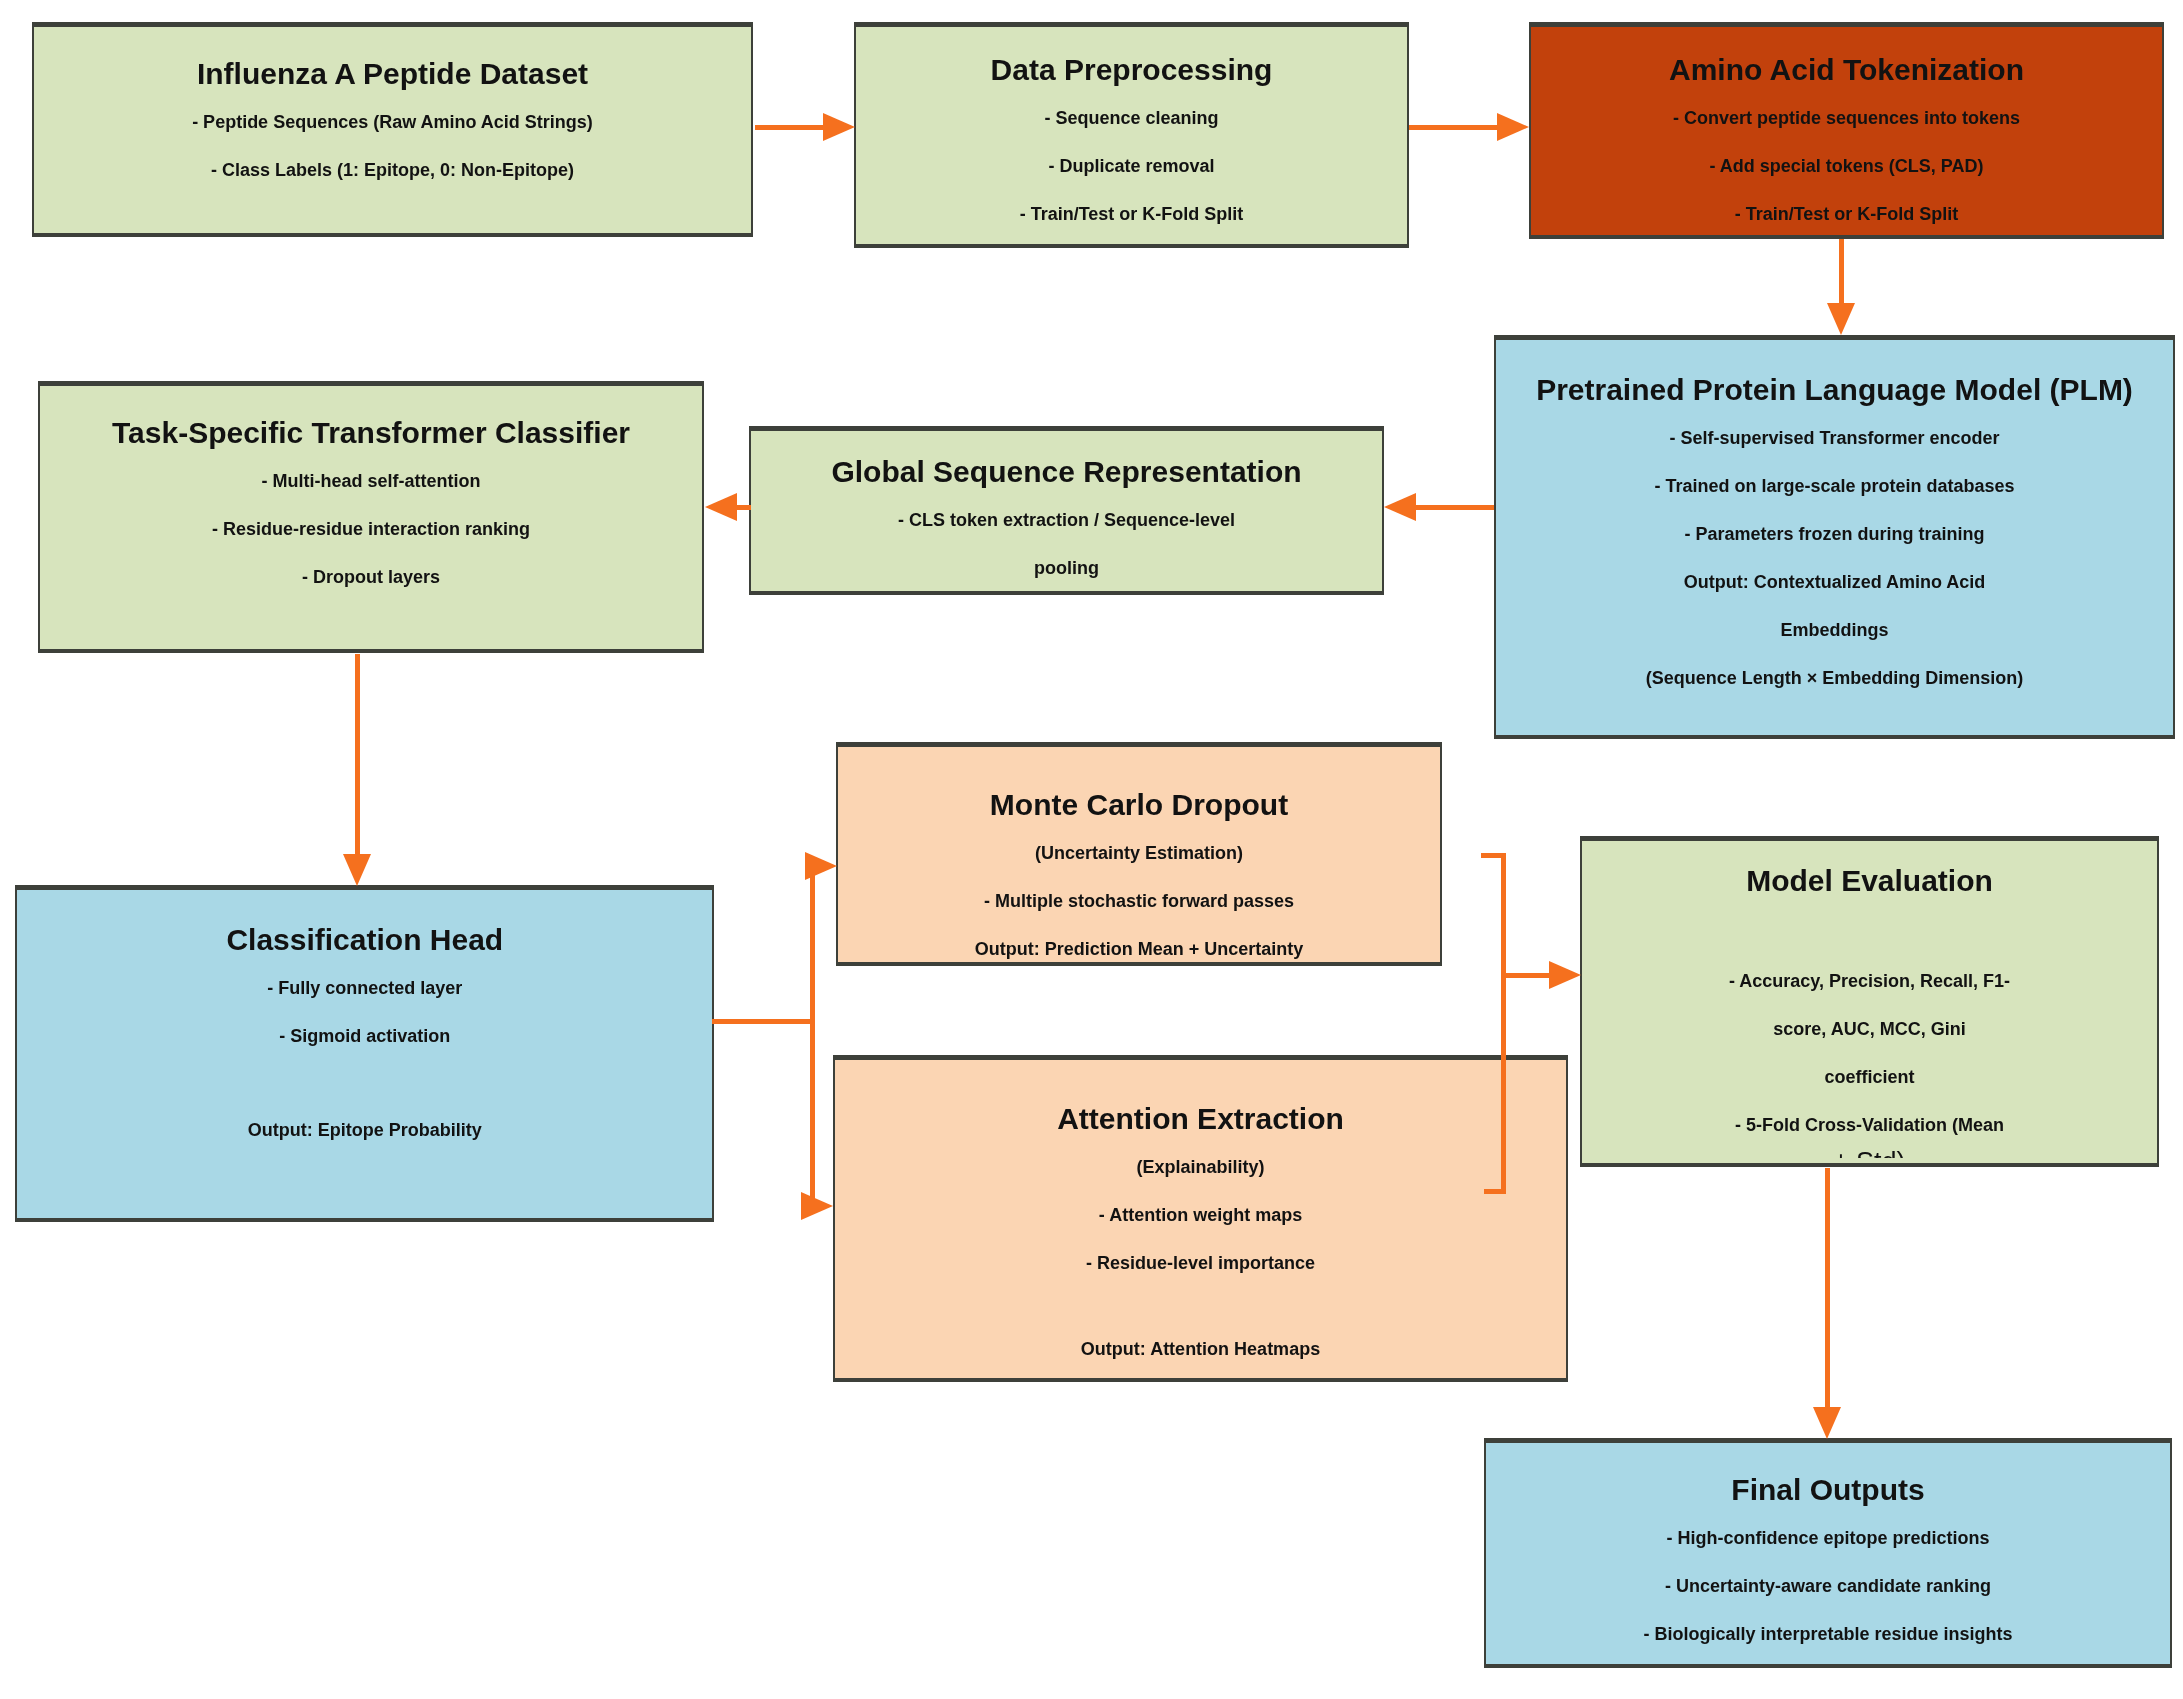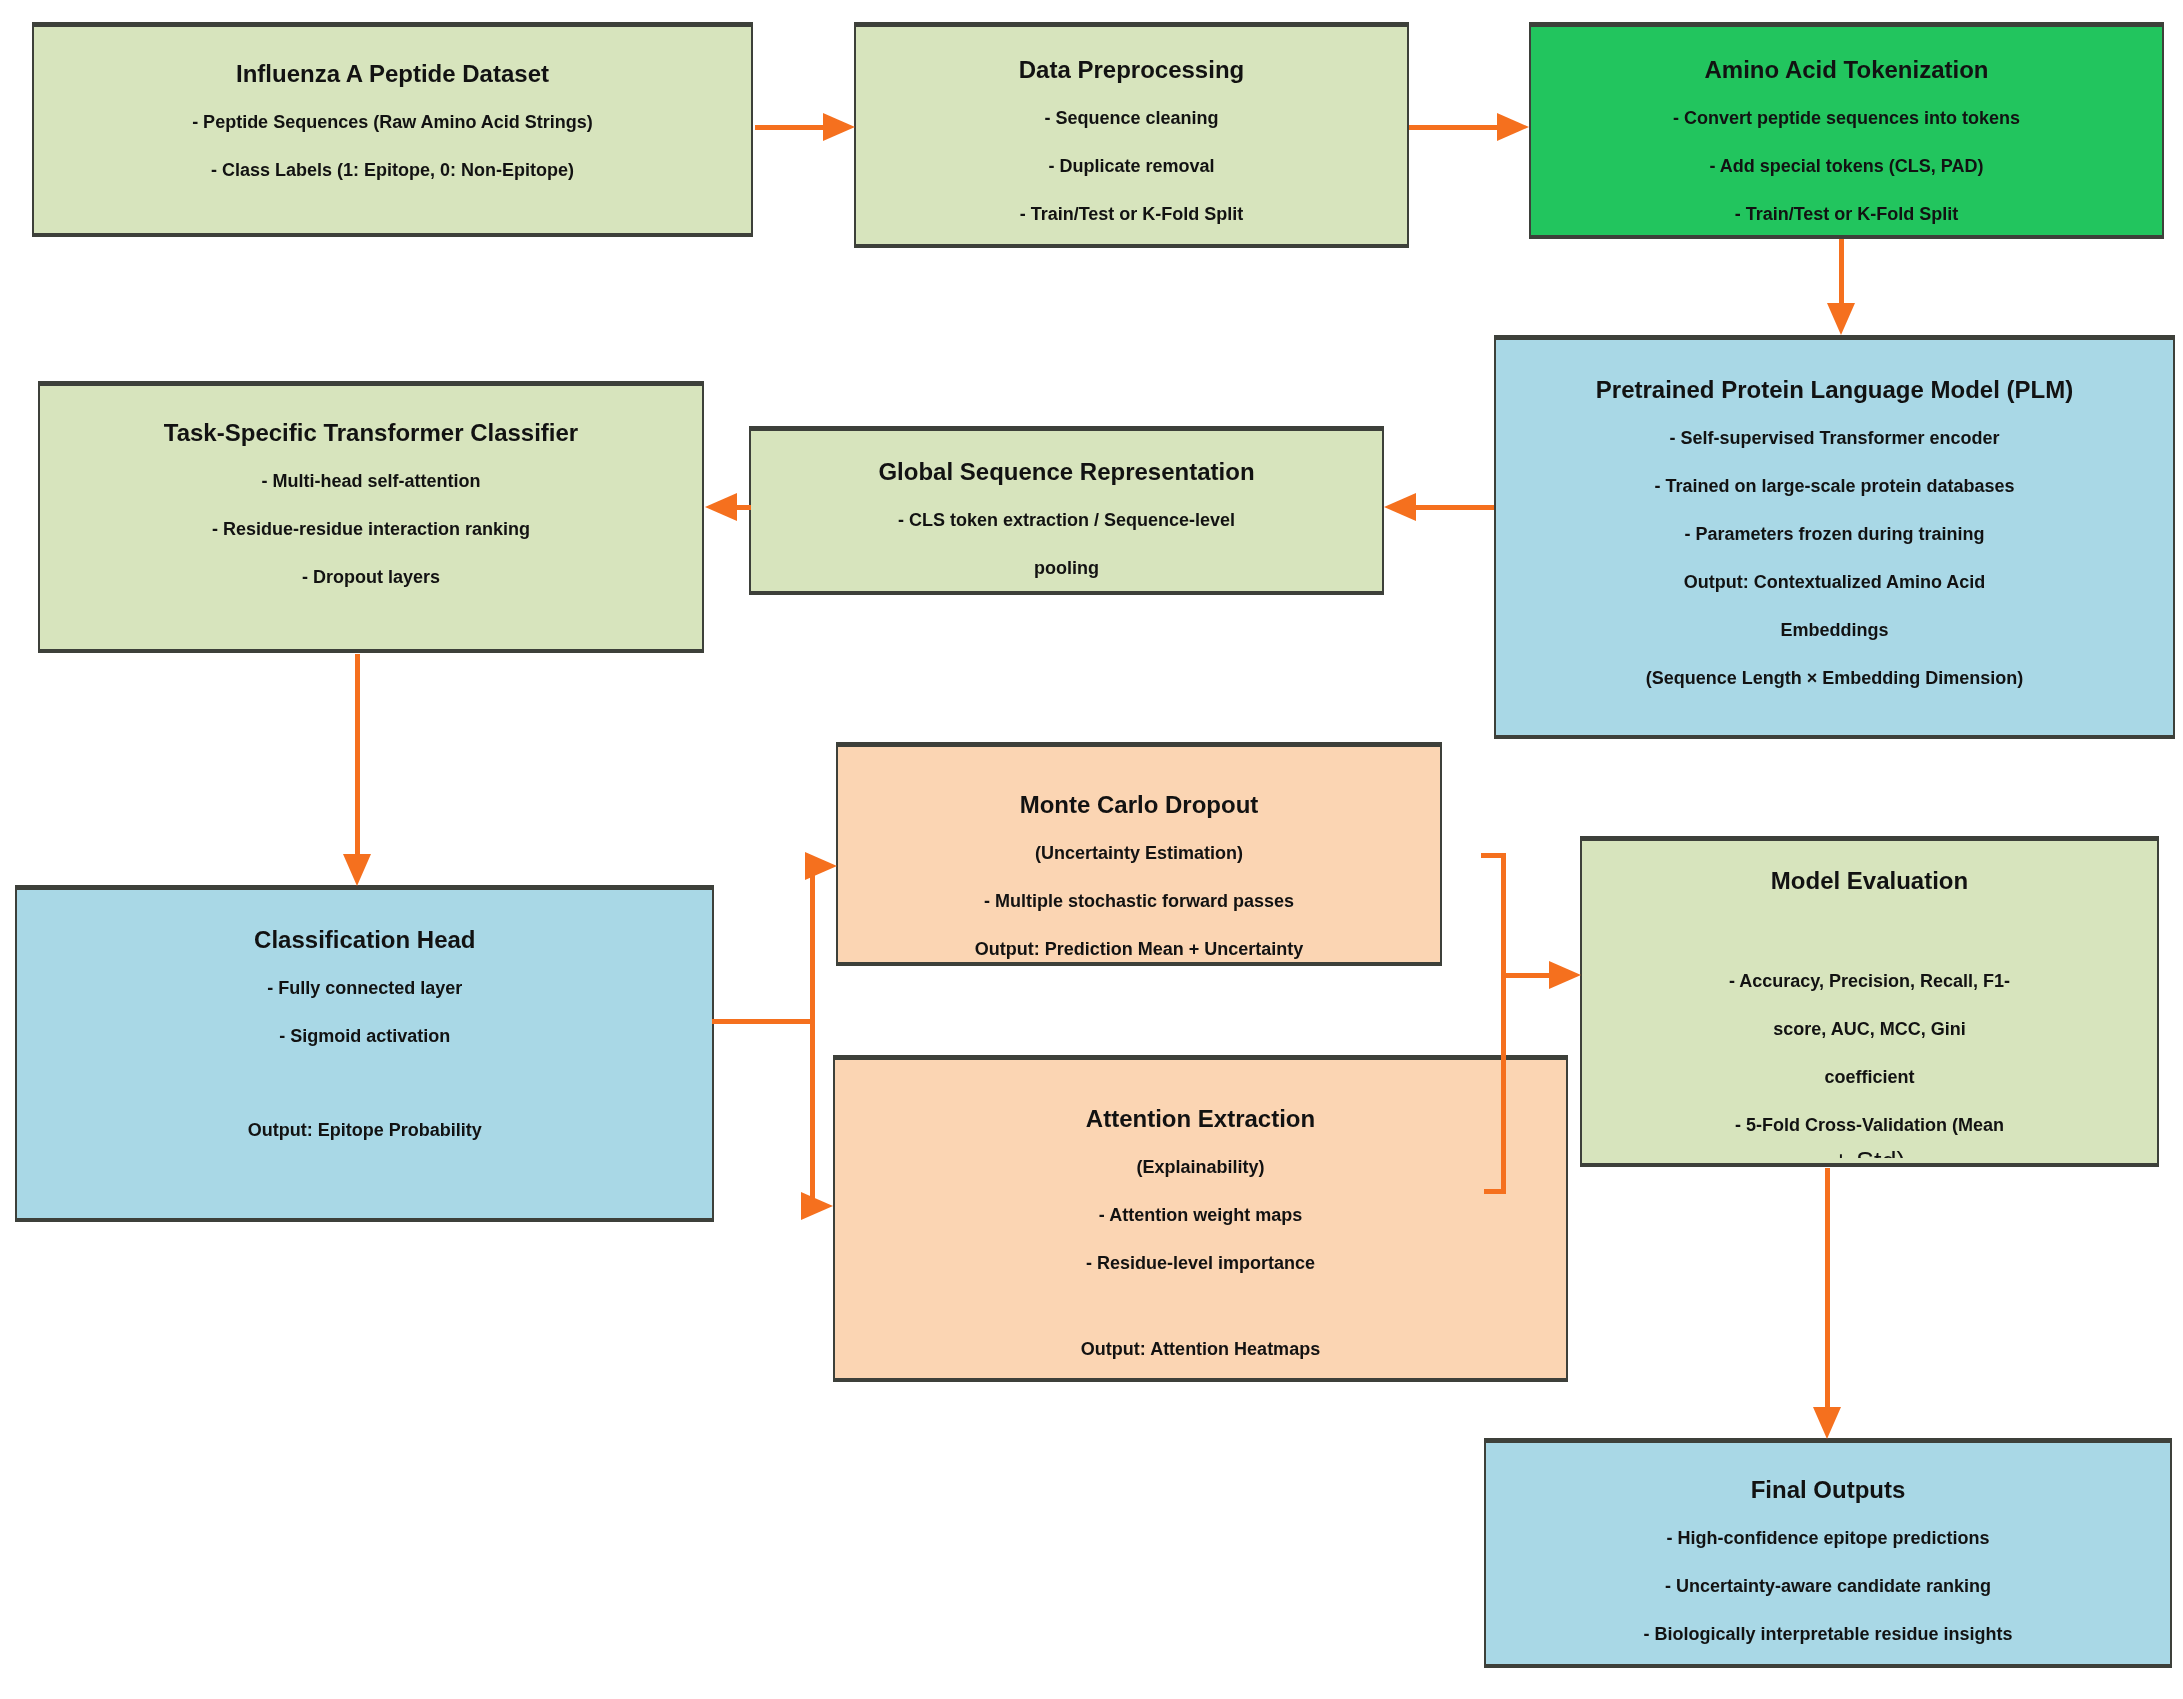--- a/index.html
+++ b/index.html
@@ -9,24 +9,24 @@
     position:absolute;
     box-sizing:border-box;
     border:2.7px solid #3d403a;
     border-top-width:5.4px;
     border-bottom-width:4.9px;
     text-align:center;
     color:#121212;
     overflow:hidden;
   }
   .green{background:#d7e4bd;}
-  .purple{background:#22c55e;}
+  .purple{background:#c2410c;}
   .blue{background:#a9d8e6;}
   .orangef{background:#fbd5b3;}
-  .title{font-size:24px;font-weight:bold;line-height:48px;}
+  .title{font-size:30px;font-weight:bold;line-height:48px;}
   .line{font-size:18px;line-height:48px;font-weight:bold;}
   .spacer{width:100%;}
   .clipped{font-size:27px;line-height:27px;height:8.7px;overflow:hidden;}
   .hline{position:absolute;height:4.9px;background:#f5701e;}
   .vline{position:absolute;width:4.9px;background:#f5701e;}
   .head-right{position:absolute;width:0;height:0;
     border-top:14px solid transparent;border-bottom:14px solid transparent;
     border-left:32px solid #f5701e;}
   .head-left{position:absolute;width:0;height:0;
     border-top:14px solid transparent;border-bottom:14px solid transparent;

